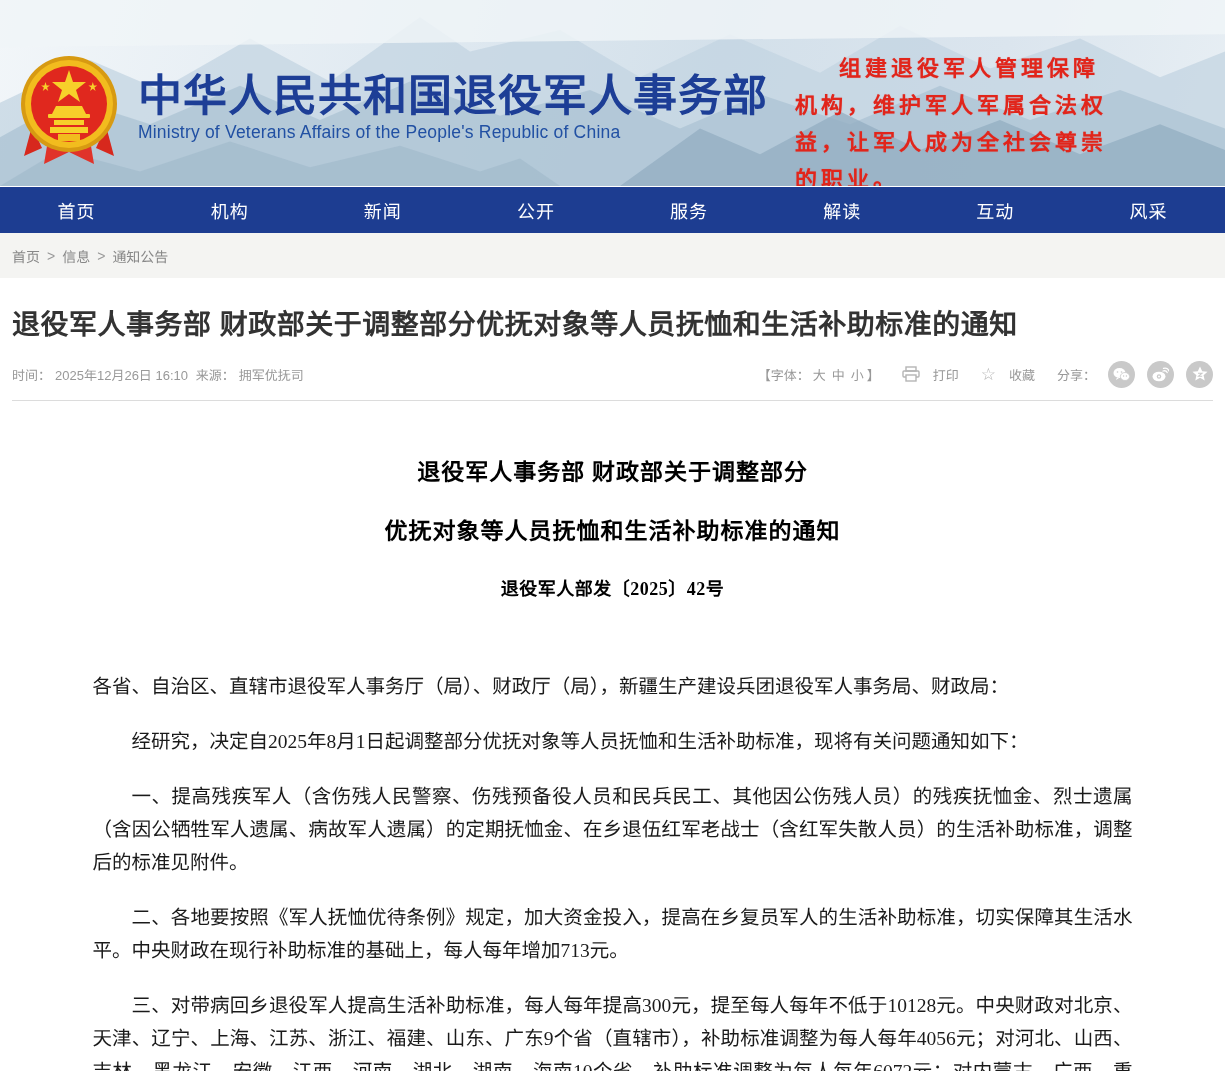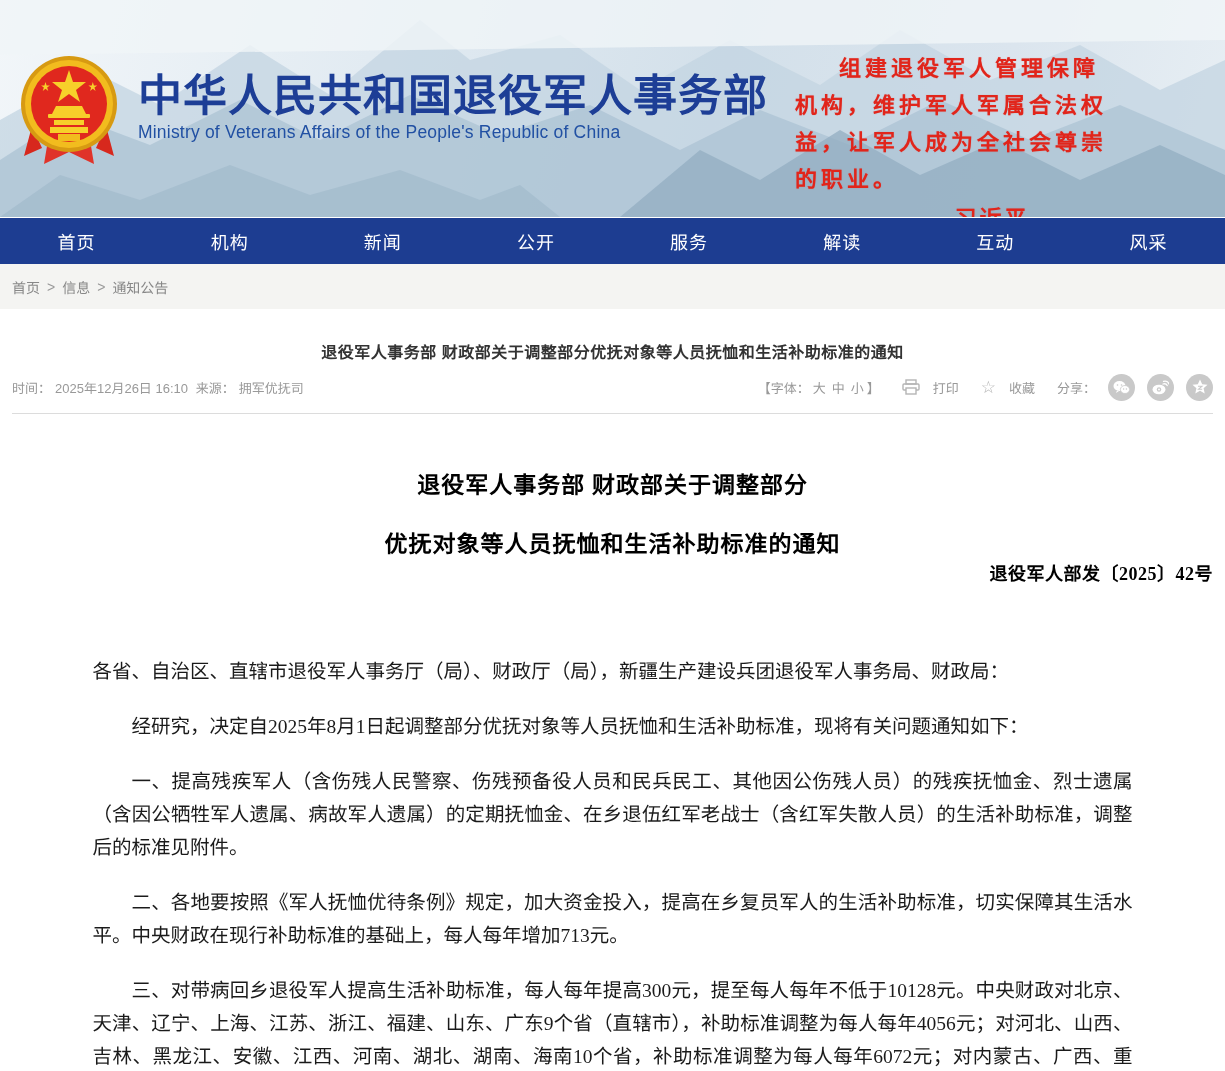--- a/index.html
+++ b/index.html
@@ -1,20 +1,20 @@
 <!DOCTYPE html>
 <html lang="zh-CN"><head>
 <meta charset="utf-8">
 <style>
   html,body{margin:0;padding:0;background:#fff;}
   body{width:1225px;font-family:"Liberation Sans","DejaVu Sans",sans-serif;-webkit-font-smoothing:antialiased;}
 
   
   .site-header{
-    position:relative;height:217px;overflow:hidden;
+    position:relative;height:186px;overflow:hidden;
     background:linear-gradient(105deg,#f2f6f9 0%,#e2ebf2 30%,#d3e0ea 58%,#dbe5ee 80%,#e8eff4 100%);
   }
   .mountains{position:absolute;inset:0;width:100%;height:100%;}
   .header-inner{position:relative;z-index:2;height:100%;}
   .logo-block{position:absolute;left:18px;top:48px;display:flex;align-items:center;cursor:pointer;}
   .emblem{width:102px;height:120px;flex:0 0 auto;}
   .titles{margin-left:18px;}
   .site-title-cn{
     font-family:"Liberation Serif","DejaVu Serif",serif;font-weight:bold;
     font-size:44px;letter-spacing:1px;color:#1d3e96;line-height:1.1;white-space:nowrap;
@@ -44,21 +44,21 @@
   .breadcrumb-bar{
     height:45px;background:#f4f4f2;display:flex;align-items:center;
     padding:0 12px;font-size:14px;color:#888;
   }
   .breadcrumb-bar .crumb{color:#888;cursor:pointer;}
   .breadcrumb-bar .sep{margin:0 7px;color:#999;}
 
   
   .article-wrap{padding:0 12px 40px;}
   .page-title{
-    margin-top:30px;text-align:center;font-size:16px;font-weight:bold;color:#333;
+    margin-top:24px;text-align:left;font-size:28px;font-weight:bold;color:#333;
     letter-spacing:.5px;
   }
   .meta-bar{
     display:flex;align-items:center;justify-content:space-between;
     padding-bottom:12px;border-bottom:1px solid #dcdcdc;
     font-size:13px;color:#999;
   }
   .meta-left{white-space:nowrap;}
   .meta-left .meta-piece{margin-right:4px;}
   .meta-right{display:flex;align-items:center;gap:22px;white-space:nowrap;color:#999;}
@@ -71,21 +71,21 @@
   .share-circle svg{display:block;}
 
   .doc-heading{
     font-family:"Liberation Serif","DejaVu Serif",serif;font-weight:bold;color:#000;
     text-align:center;font-size:23px;letter-spacing:1px;
   }
   .doc-heading.l1{margin-top:52px;}
   .doc-heading.l2{margin-top:25px;}
   .doc-number{
     font-family:"Liberation Serif","DejaVu Serif",serif;font-weight:bold;color:#000;
-    text-align:right;font-size:18px;letter-spacing:.5px;
+    text-align:center;font-size:18px;margin-top:28px;letter-spacing:.5px;
   }
   .article-body{
     width:1040px;margin:70px auto 0;
     font-family:"Liberation Serif","DejaVu Serif",serif;
     font-size:19.5px;color:#1a1a1a;line-height:33px;text-align:justify;
   }
   .article-body p{margin:4px 0 22px;text-indent:2em;}
   .article-body p.no-indent{text-indent:0;}
 </style>
 </head>

